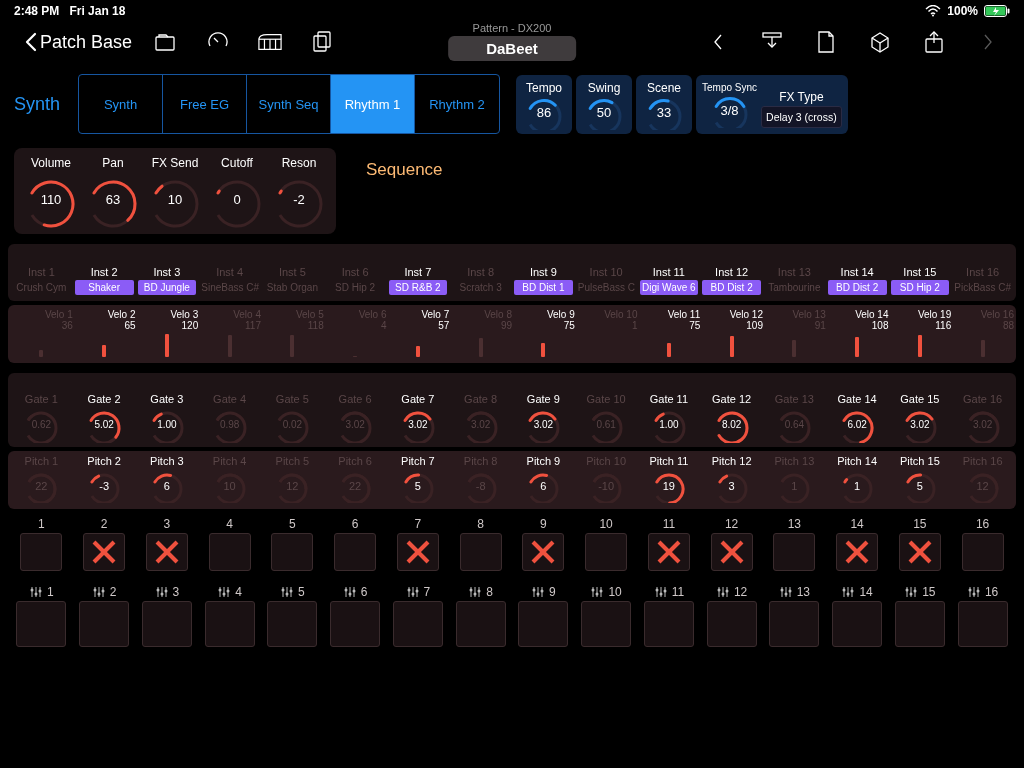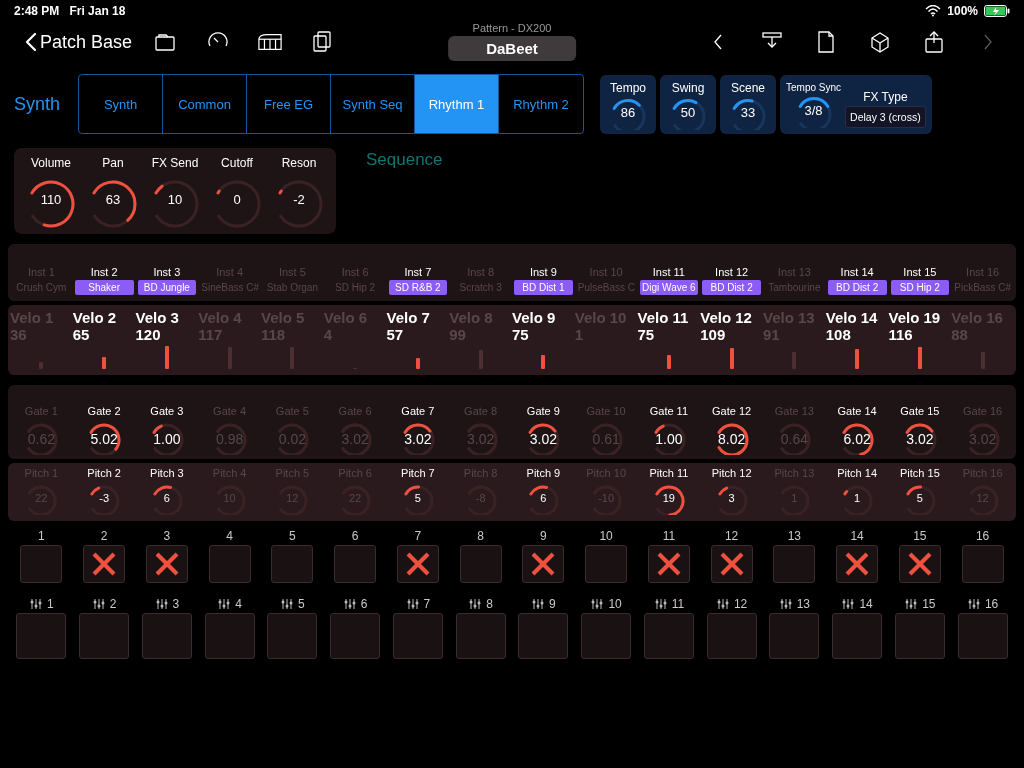--- a/index.html
+++ b/index.html
@@ -40,43 +40,43 @@
 .arc { width:44px; height:33px; position:relative; margin:0 auto; }
 .arc svg { position:absolute; top:0; left:0; }
 .arc .num { position:absolute; left:0; top:8px; width:100%; text-align:center; font-size:13px; }
 
 
 .section { padding:8px 14px 0; }
 .mix-knob { width:62px; text-align:center; }
 .mix-knob .lbl { font-size:12px; margin-bottom:4px; }
 .mix-knob .k { width:54px; height:54px; position:relative; margin:0 auto; }
 .mix-knob .k .num { position:absolute; left:0; top:18px; width:100%; text-align:center; font-size:13px; }
-.seq-title { color:#0f766e; font-size:17px; margin-left:30px; margin-top:2px;text-align:right; }
+.seq-title { color:#fdba74; font-size:17px; margin-left:30px; margin-top:12px;text-align:right; }
 
 
 .grid { background:#1e1416; border-radius:6px; margin:10px 8px 0; padding:20px 2px 4px; }
 .row16 { display:grid; grid-template-columns:repeat(16,1fr); }
 .cell { text-align:center; font-size:11px; color:#5a4648; padding:2px 0; overflow:hidden; white-space:nowrap; }
 .cell.on { color:#fff; }
 .cell .lbl { font-size:11px; display:block; }
 .cell .name { font-size:10px; display:block; margin-top:2px; }
 .cell.inst .name { background:#8b5cf6; border-radius:2px; padding:2px 1px; margin:2px 2px 0; }
 .cell.inst.dim .name { background:transparent; color:#5a4648; }
 
 .grid2 { background:#2a1a1d; border-radius:6px; margin:4px 8px 0; padding:4px 2px 6px; }
-.vcell { text-align:left; font-size:15px; color:#5a4648;font-weight:bold; }
+.vcell { text-align:right; font-size:10px; color:#5a4648; }
 .vcell.on { color:#fff; }
 .vcell .bar { height:24px; display:flex; align-items:flex-end; justify-content:center; margin-top:2px; }
 .vcell .bar .b { width:4px; background:#f0513e; border-radius:1px; }
 .vcell.dim .bar .b { background:#4b2f31; }
 
 .gcell { text-align:center; font-size:11px; color:#5a4648; }
 .gcell.on { color:#fff; }
 .gcell .ring { width:44px; height:36px; margin:2px auto 0; position:relative; }
-.gcell .ring .num { position:absolute; left:0; top:12px; width:100%; font-size:14px; }
+.gcell .ring .num { position:absolute; left:0; top:12px; width:100%; font-size:10px; }
 
 .pcell { text-align:center; font-size:11px; color:#5a4648; }
 .pcell.on { color:#fff; }
 .pcell .ring { width:40px; height:34px; margin:2px auto 0; position:relative; }
 .pcell .ring .num { position:absolute; left:0; top:11px; width:100%; text-align:center; font-size:11px; }
 
 .gridX { margin:4px 8px 0; border-radius:6px; padding:4px 2px 6px; }
 .xcell { text-align:center; font-size:12px; color:#cfc8c8; }
 .xcell .box { width:42px; height:38px; margin:2px auto 0; border:1px solid #3a2b2d; border-radius:3px; background:#1a1113; display:flex; align-items:center; justify-content:center; }
 .xcell .box.on svg { display:block; }
@@ -199,21 +199,20 @@
           <path d="M4 3 L10 10 L4 17"></path>
         </svg>
       </span>
   </div>
 </div>
 
 <div class="navrow">
   <div class="label">Synth</div>
   <div class="tabs" id="tabs">
       <div class="tab">Synth</div>
-      <div class="tab">Common</div>
       <div class="tab">Free EG</div>
       <div class="tab">Synth Seq</div>
       <div class="tab active">Rhythm 1</div>
       <div class="tab">Rhythm 2</div>
     </div>
   <div class="knobs-top" id="topknobs">
       <div class="knobcard">
         <div class="lbl">Tempo</div>
         <div class="arc">
           <svg width="44" height="33" viewBox="0 0 44 33">

